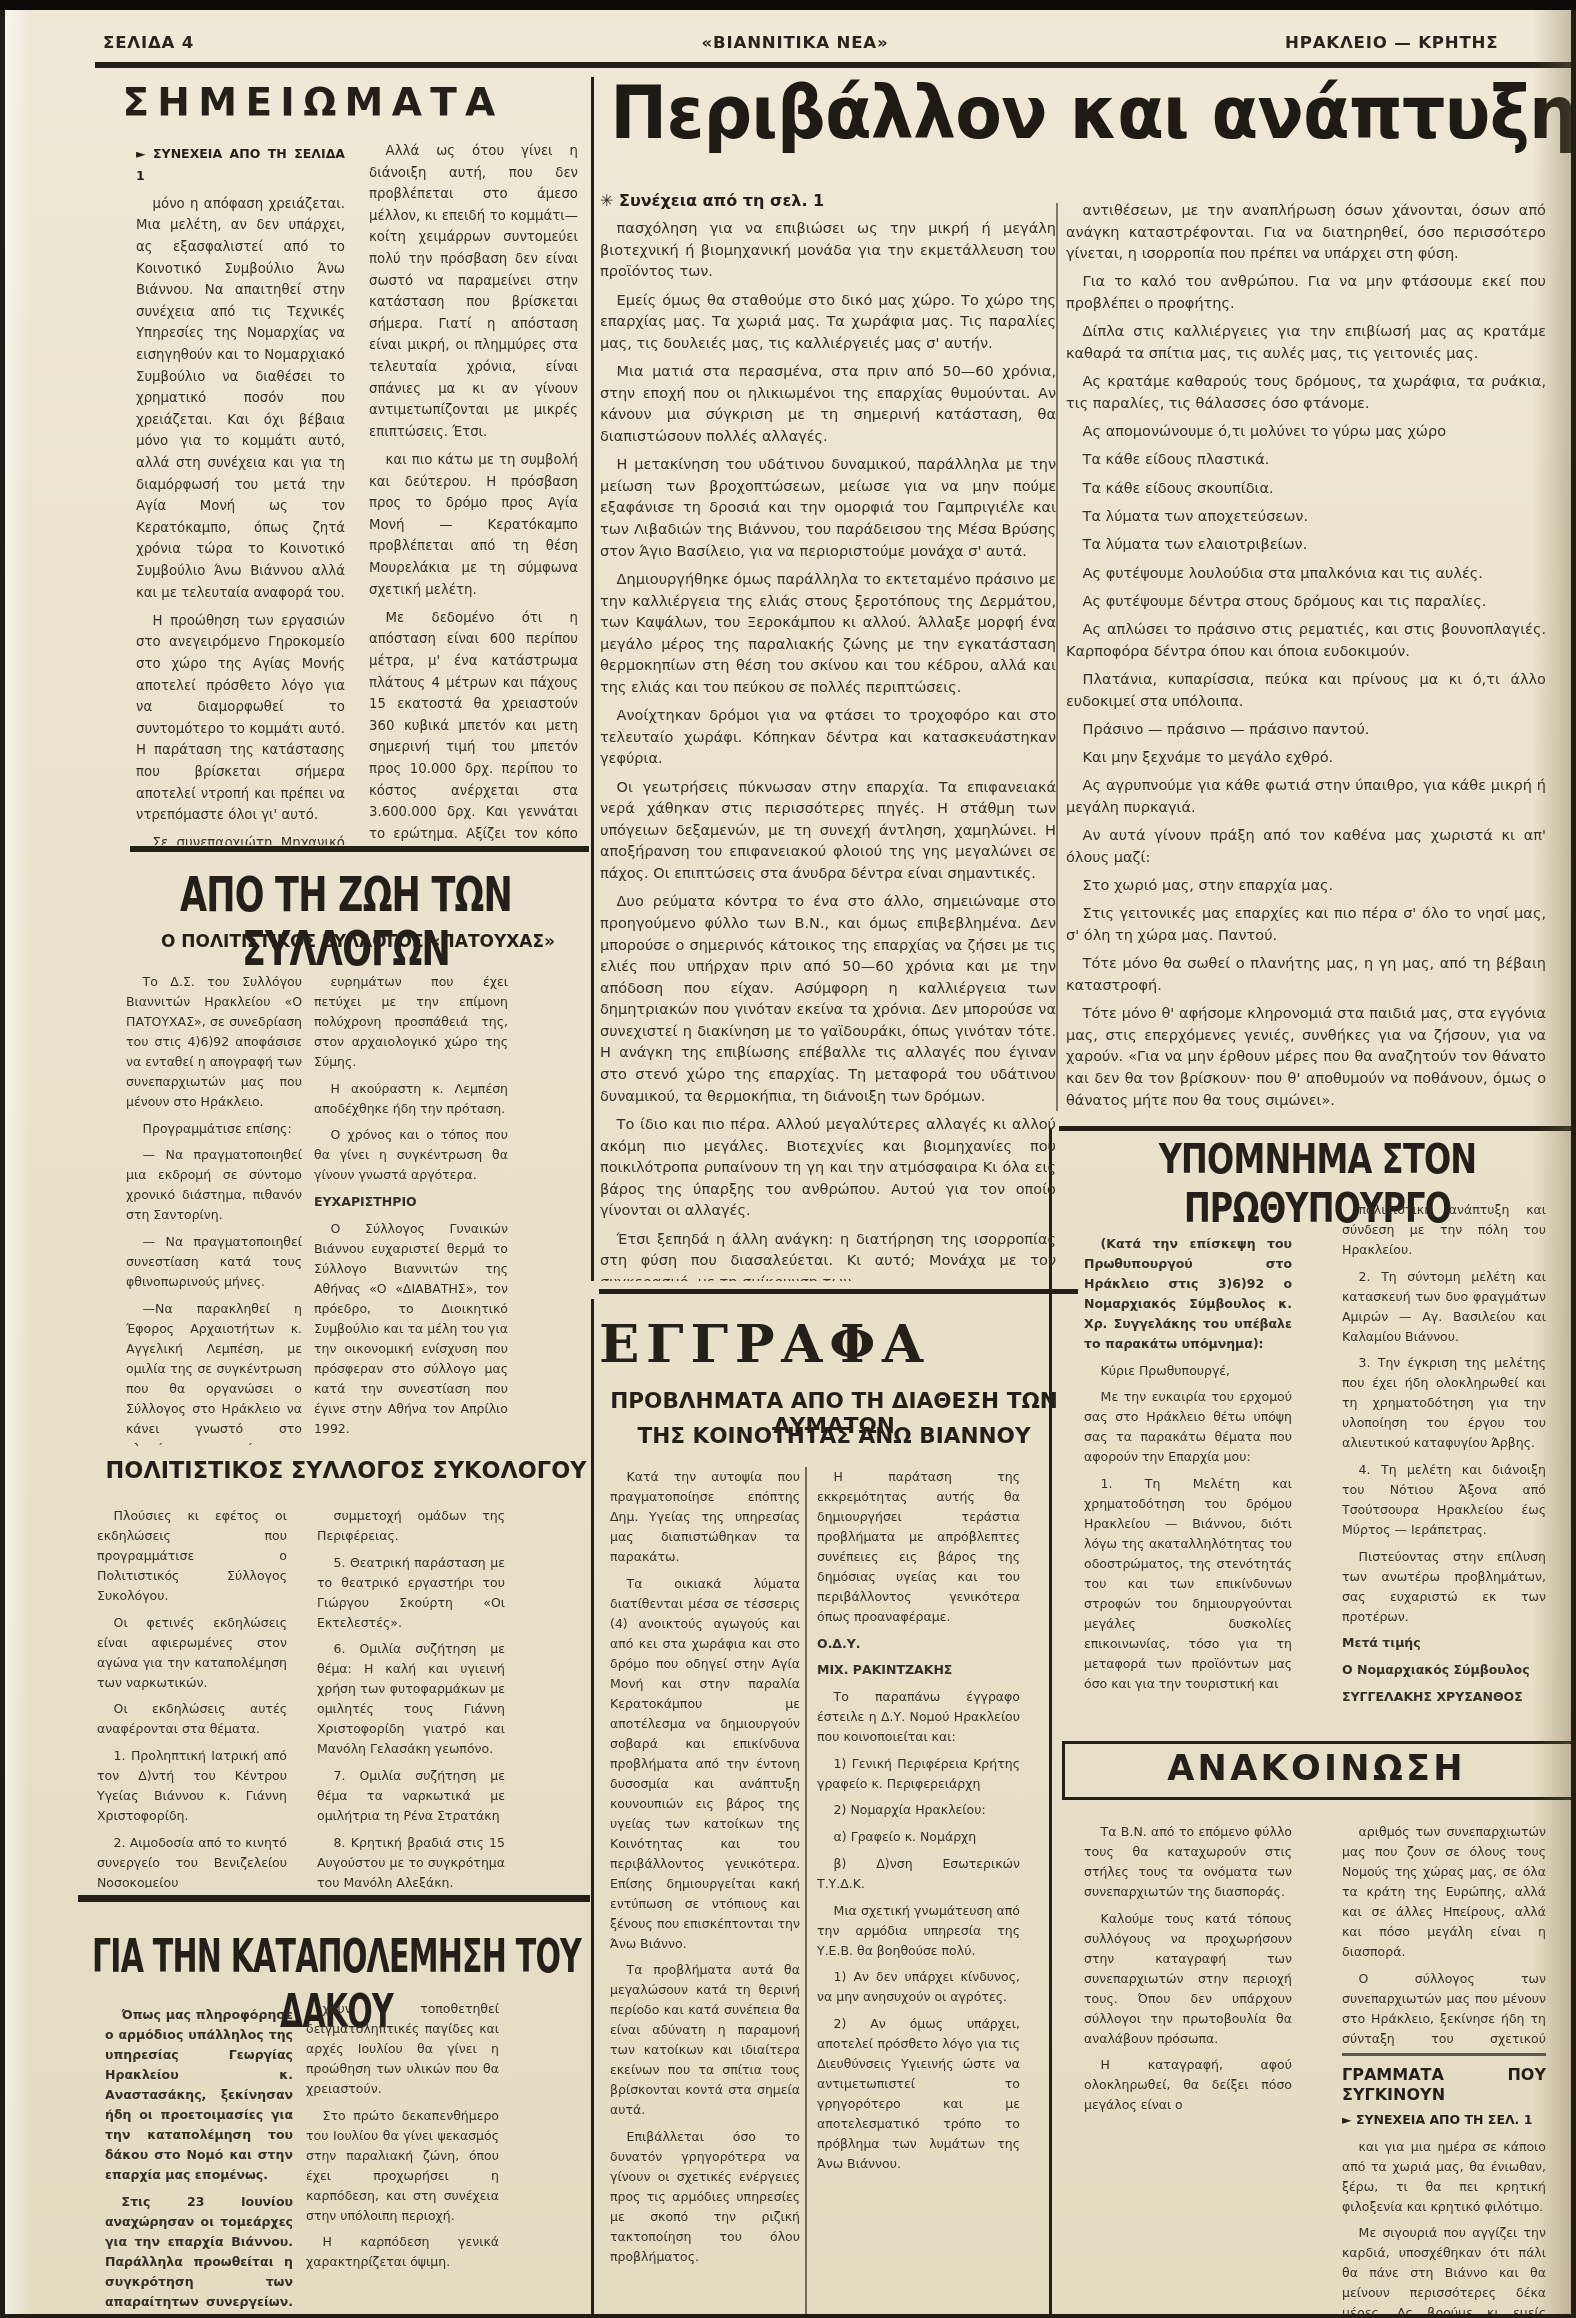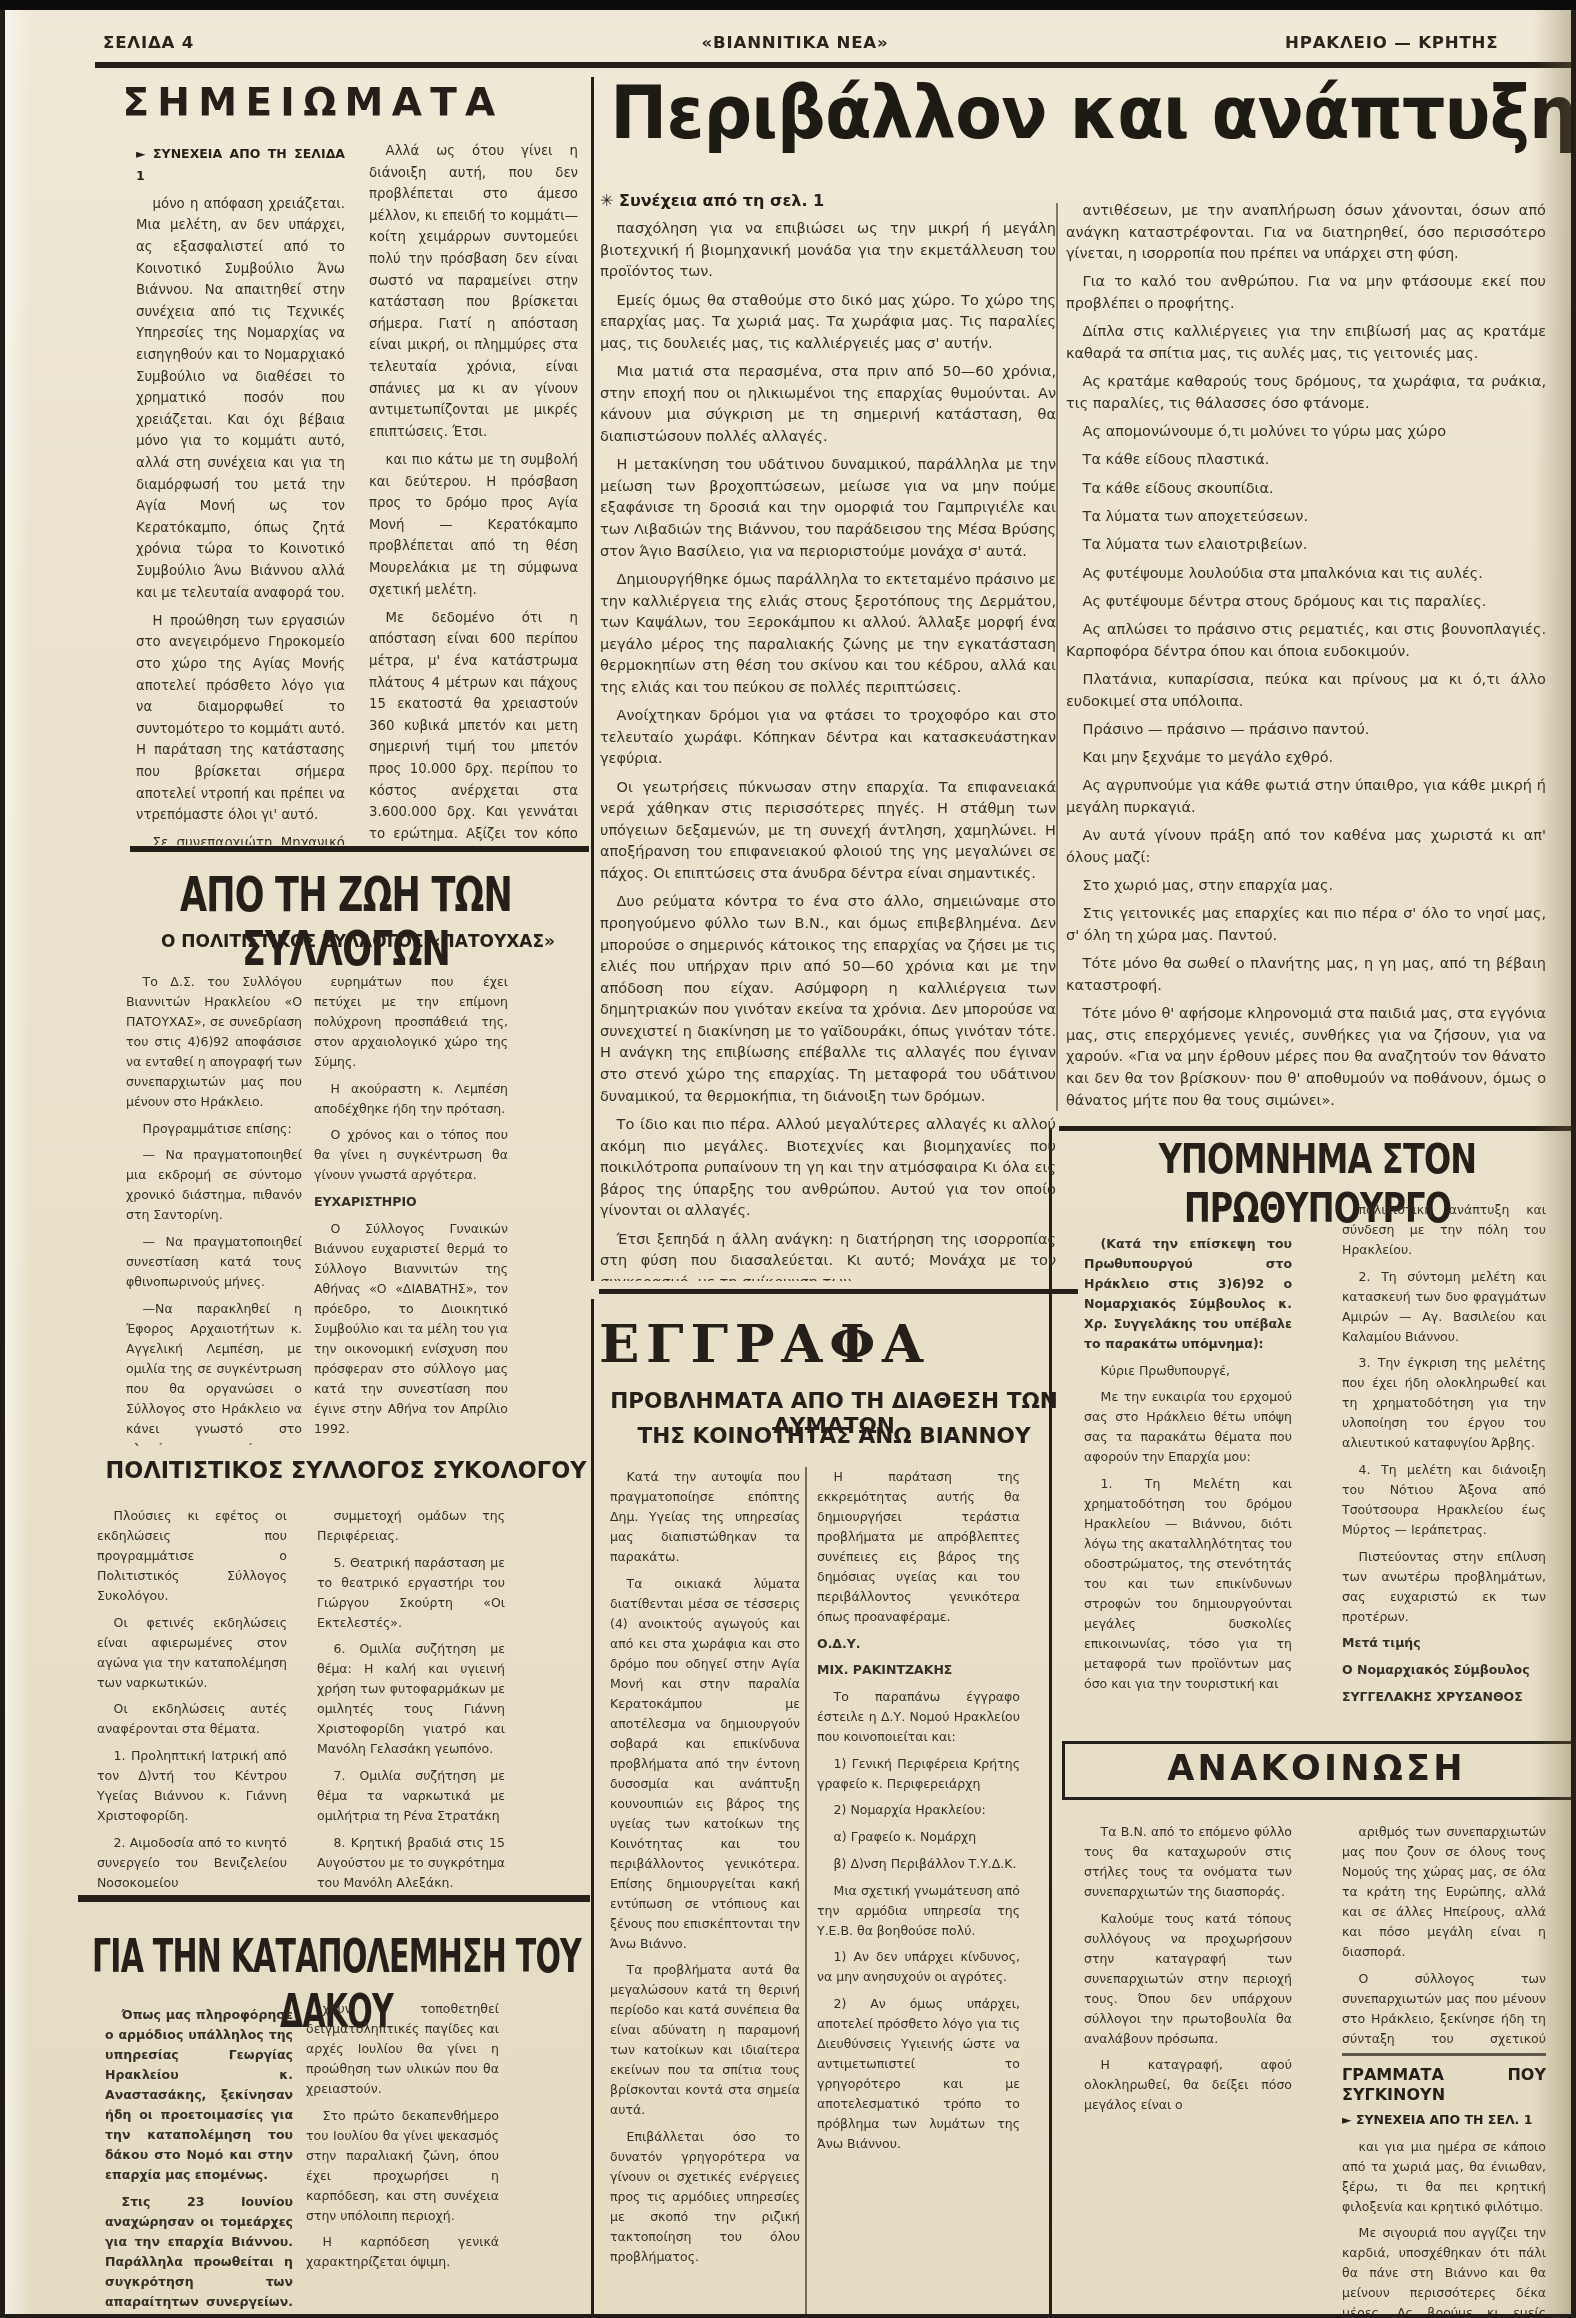--- a/index.html
+++ b/index.html
@@ -181,21 +181,21 @@
     <div>
         <p class="para">Η παράταση της εκκρεμότητας αυτής θα δημιουργήσει τεράστια προβλήματα με απρόβλεπτες συνέπειες εις βάρος της δημόσιας υγείας και του περιβάλλοντος γενικότερα όπως προαναφέραμε.</p>
       </div>
     <p class="para sig">Ο.Δ.Υ.</p>
     <p class="para sig">ΜΙΧ.  ΡΑΚΙΝΤΖΑΚΗΣ</p>
     <div>
         <p class="para">Το παραπάνω έγγραφο έστειλε η Δ.Υ. Νομού Ηρακλείου που κοινοποιείται και:</p>
         <p class="para">1) Γενική Περιφέρεια Κρήτης γραφείο κ. Περιφερειάρχη</p>
         <p class="para">2) Νομαρχία Ηρακλείου:</p>
         <p class="para">α) Γραφείο κ. Νομάρχη</p>
-        <p class="para">β) Δ)νση Περιβάλλον Τ.Υ.Δ.Κ.</p>
+        <p class="para">β) Δ)νση Εσωτερικών Τ.Υ.Δ.Κ.</p>
         <p class="para">Μια σχετική γνωμάτευση από την αρμόδια υπηρεσία της Υ.Ε.Β. θα βοηθούσε πολύ.</p>
         <p class="para">1) Αν δεν υπάρχει κίνδυνος, να μην ανησυχούν οι αγρότες.</p>
         <p class="para">2) Αν όμως υπάρχει, αποτελεί πρόσθετο λόγο για τις Διευθύνσεις Υγιεινής ώστε να αντιμετωπιστεί το γρηγορότερο και με αποτελεσματικό τρόπο το πρόβλημα των λυμάτων της Άνω Βιάννου.</p>
       </div>
   </div>
 
   <div class="rule" style="left:1054px;top:1116px;width:517px;height:5px;"></div>
   <div class="h-ypomnima">ΥΠΟΜΝΗΜΑ ΣΤΟΝ ΠΡΩΘΥΠΟΥΡΓΟ</div>
   <div class="col sm" style="left:1079px;top:1190px;width:208px;height:532px;margin-top:34px;">
     <p class="para" style="font-weight:bold;">(Κατά την επίσκεψη του Πρωθυπουργού στο Ηράκλειο στις 3)6)92 ο Νομαρχιακός Σύμβουλος κ. Χρ. Συγγελάκης του υπέβαλε το παρακάτω υπόμνημα):</p>

